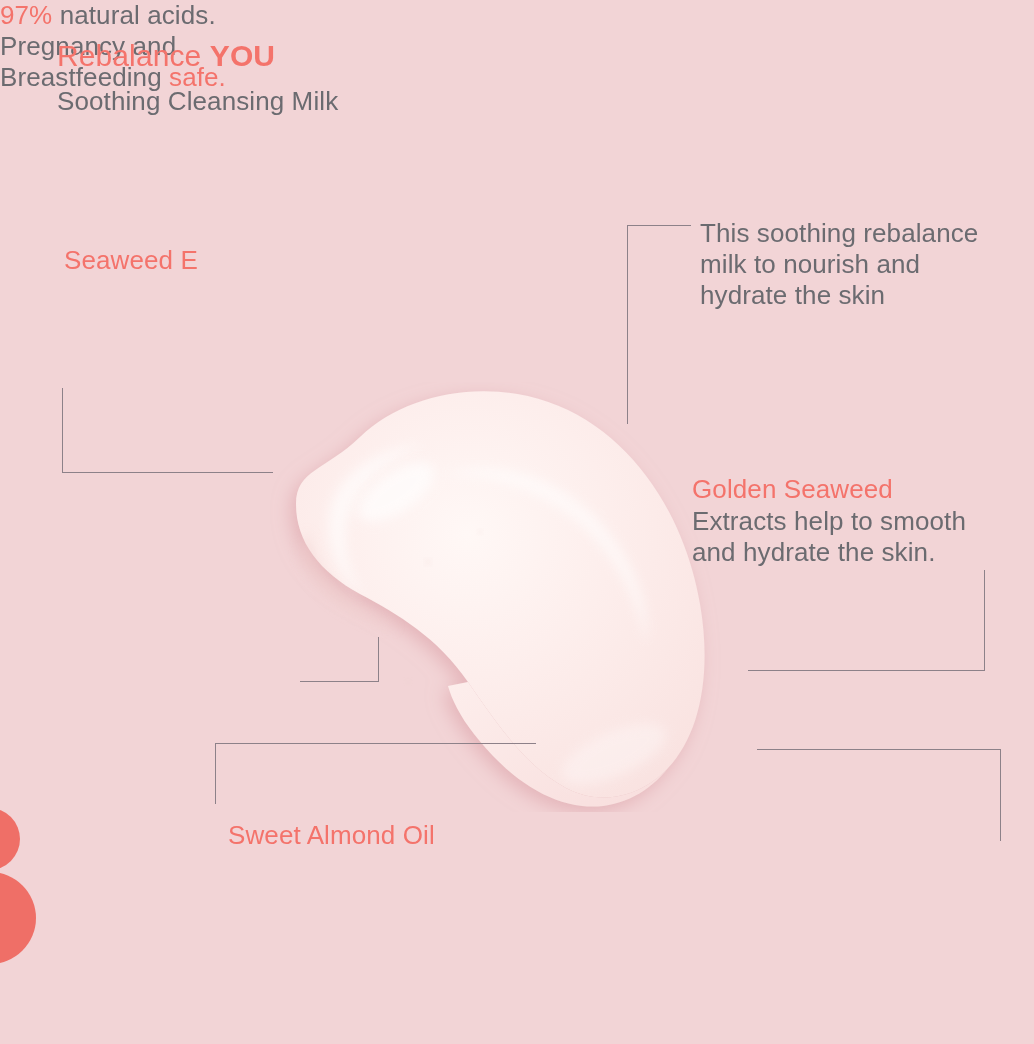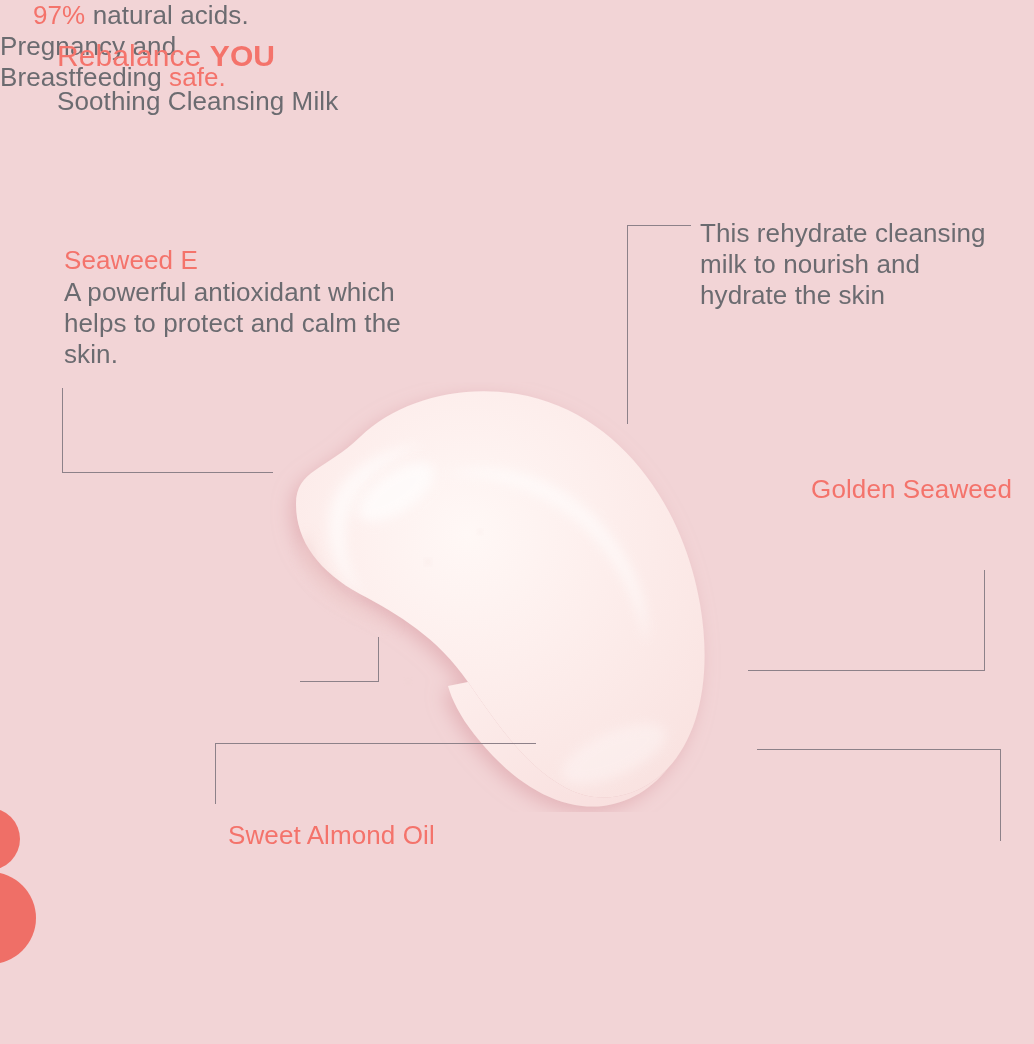--- a/index.html
+++ b/index.html
@@ -118,30 +118,30 @@
   .callout-body {
     color: #6b6b70;
     font-weight: 300;
     font-size: 26px;
     line-height: 1.19;
     letter-spacing: 0.1px;
   }
 
   #callout-vitamin-e { left: 64px;  top: 245px; width: 360px; }
   #callout-cleanse   { left: 700px; top: 218px; width: 310px; }
-  #callout-seaweed   { left: 692px; top: 474px; width: 320px; text-align: right; }
+  #callout-seaweed   { left: 692px; top: 474px; width: 320px; }
   #callout-almond    { left: 228px; top: 820px; width: 470px; }
 
   #callout-natural {
     left: 30px; top: 653px;
     font-size: 26px; font-weight: 300;
     color: #6b6b70; letter-spacing: 0.1px;
     white-space: nowrap;
   }
-  #natural-percent { color: #f4736b; margin-left: 33px; }
+  #natural-percent { color: #f4736b; }
 
   #callout-pregnancy {
     left: 716px; top: 780px; width: 300px;
     font-size: 26px; font-weight: 400;
     color: #6b6b70; line-height: 1.19; letter-spacing: 0.1px;
   }
   #pregnancy-safe { color: #f4736b; }
 </style>
 </head>
 <body>
@@ -223,29 +223,29 @@
   <div class="connector" id="connector-almond"></div>
   <div class="connector" id="connector-pregnancy"></div>
 
   <div id="header">
     <div id="title"><span>Rebalance </span><span id="title-emphasis">YOU</span></div>
     <div id="subtitle">Soothing Cleansing Milk</div>
   </div>
 
   <div class="callout" id="callout-vitamin-e">
     <div class="callout-title">Seaweed E</div>
-    <div class="callout-body">A powerful antioxidant which helps to protect and calm the skin.</div>
   </div>
 
   <div class="callout" id="callout-cleanse">
-    <div class="callout-body">This rehydrate cleansing milk to nourish and hydrate the skin</div>
+    <div class="callout-body">This soothing rebalance milk to nourish and hydrate the skin</div>
   </div>
 
   <div class="callout" id="callout-seaweed">
     <div class="callout-title">Golden Seaweed</div>
+    <div class="callout-body">Extracts help to smooth and hydrate the skin.</div>
   </div>
 
   <div id="callout-natural"><span id="natural-percent">97%</span><span> natural acids.</span></div>
 
   <div class="callout" id="callout-almond">
     <div class="callout-title">Sweet Almond Oil</div>
   </div>
 
   <div id="callout-pregnancy"><span>Pregnancy and Breastfeeding </span><span id="pregnancy-safe">safe.</span></div>
 

